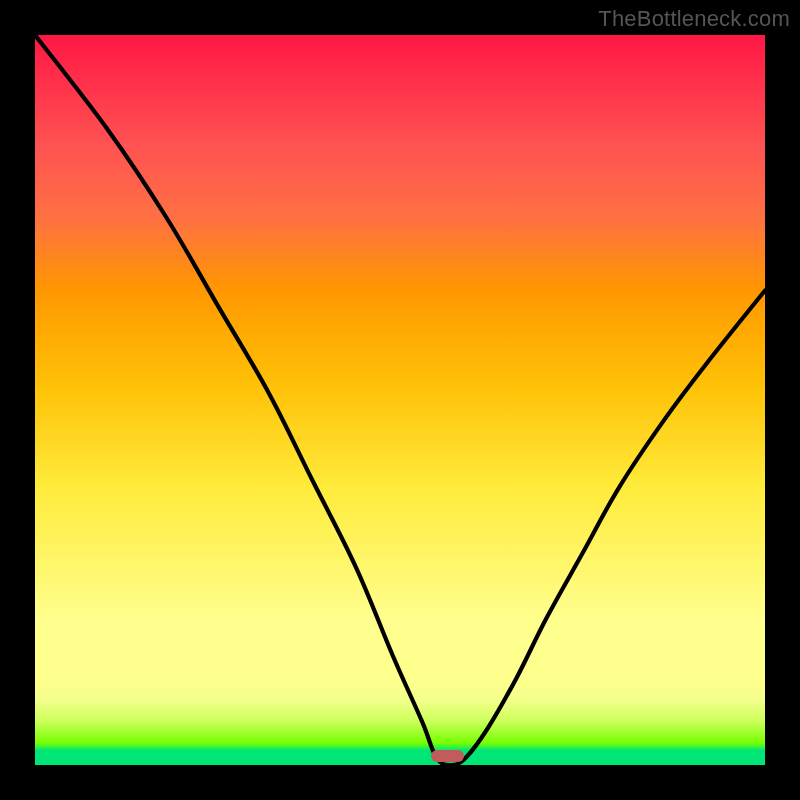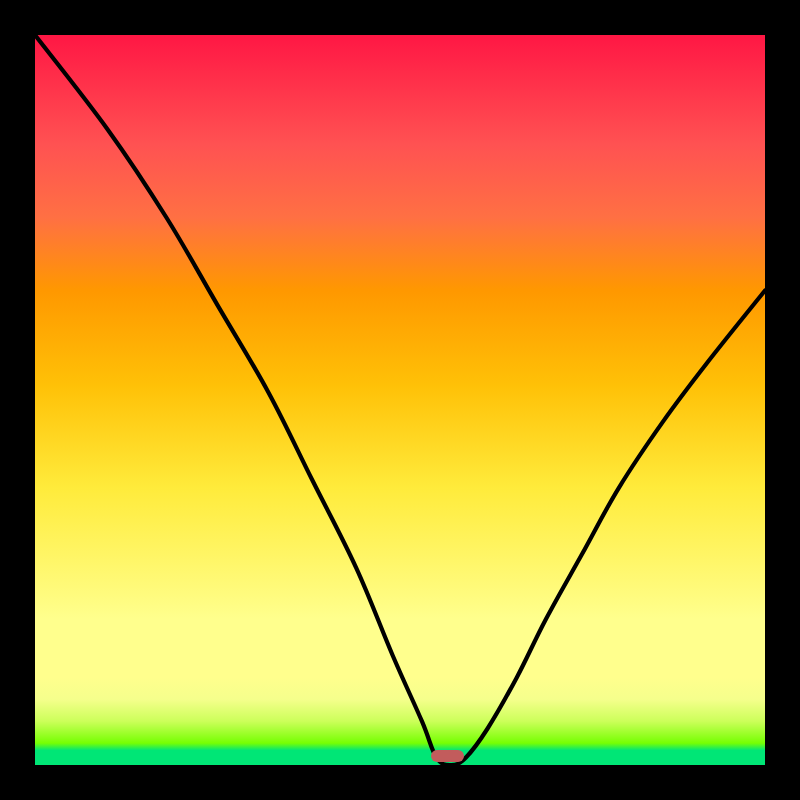--- a/index.html
+++ b/index.html
@@ -60,20 +60,21 @@
     position: absolute;
     background: #C25C5C;
     border-radius: 8px;
   }
 </style>
 </head>
 <body>
 
 <div class="frame">
 
+  <div class="watermark">TheBottleneck.com</div>
 
   <div class="plot-area">
     <svg class="curve" viewBox="0 0 730 730" preserveAspectRatio="none">
       <path id="curve-path" d="M 0 0 C 13.139999999999999 17.081999999999994, 49.348 62.049999999999976, 73 94.89999999999998 C 96.652 127.74999999999997, 111.69 150.964, 131.4 182.5 C 151.11 214.036, 164.104 238.56400000000002, 182.5 270.1 C 200.896 301.636, 216.518 326.164, 233.6 357.7 C 250.682 389.236, 261.632 413.764, 277.4 445.3 C 293.16799999999995 476.836, 306.746 501.364, 321.2 532.9 C 335.654 564.4359999999999, 345.87399999999997 592.906, 357.7 620.5 C 369.526 648.094, 379.016 667.8040000000001, 386.90000000000003 686.2 C 394.78400000000005 704.596, 396.2440000000001 714.816, 401.50000000000006 722.7 C 406.75600000000003 730.5840000000001, 410.844 730, 416.09999999999997 730 C 421.35599999999994 730, 424.13 729.2700000000001, 430.7 722.7 C 437.27 716.13, 443.40200000000004 707.9540000000001, 452.6 693.5 C 461.798 679.0459999999999, 471.288 662.11, 481.8 642.4 C 492.312 622.6899999999999, 499.1739999999999 606.338, 510.99999999999994 584 C 522.8259999999999 561.662, 534.36 541.952, 547.5 518.3 C 560.64 494.64799999999997, 569.546 476.252, 584 452.6 C 598.454 428.94800000000004, 612.0319999999999 409.23800000000006, 627.8 386.90000000000003 C 643.568 364.562, 653.2040000000001 352.15199999999993, 671.6 328.49999999999994 C 689.996 304.84799999999996, 719.488 268.64, 730 255.5" fill="none" stroke="#000" stroke-width="4.2" stroke-linejoin="round" stroke-linecap="round"></path>
     </svg>
     <div id="marker" class="marker" style="left: 396.025px; top: 715.32px; width: 32.85px; height: 11.68px;"></div>
   </div>
 
 </div>
 

